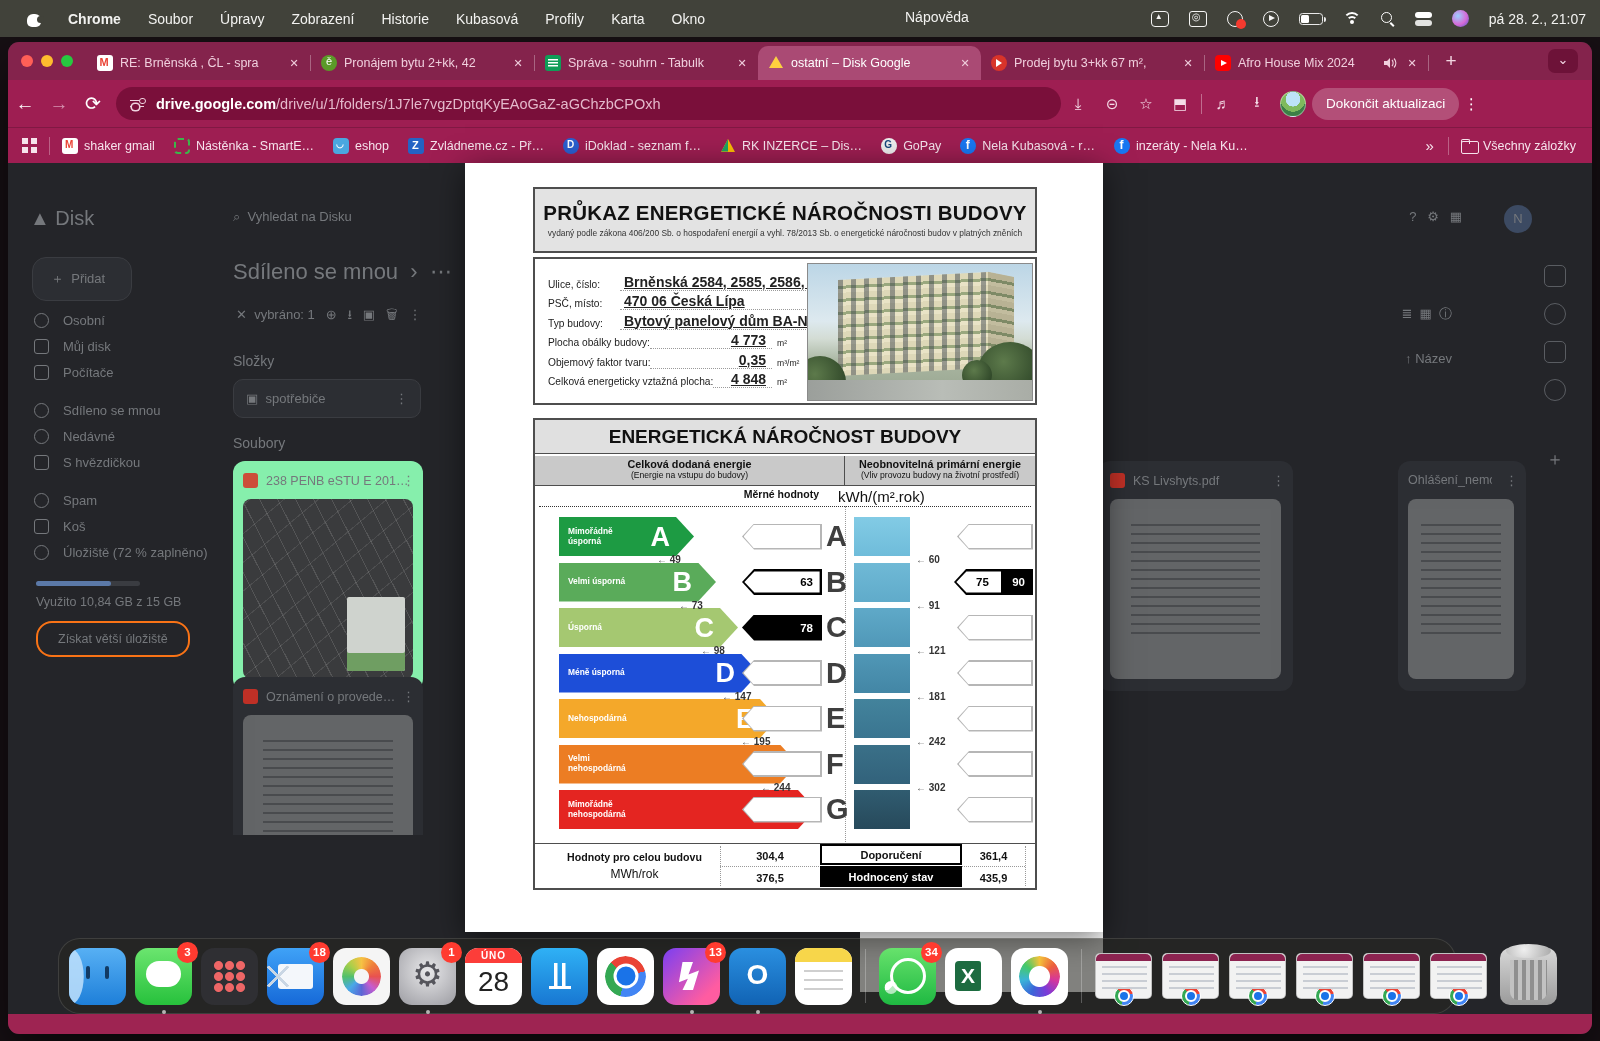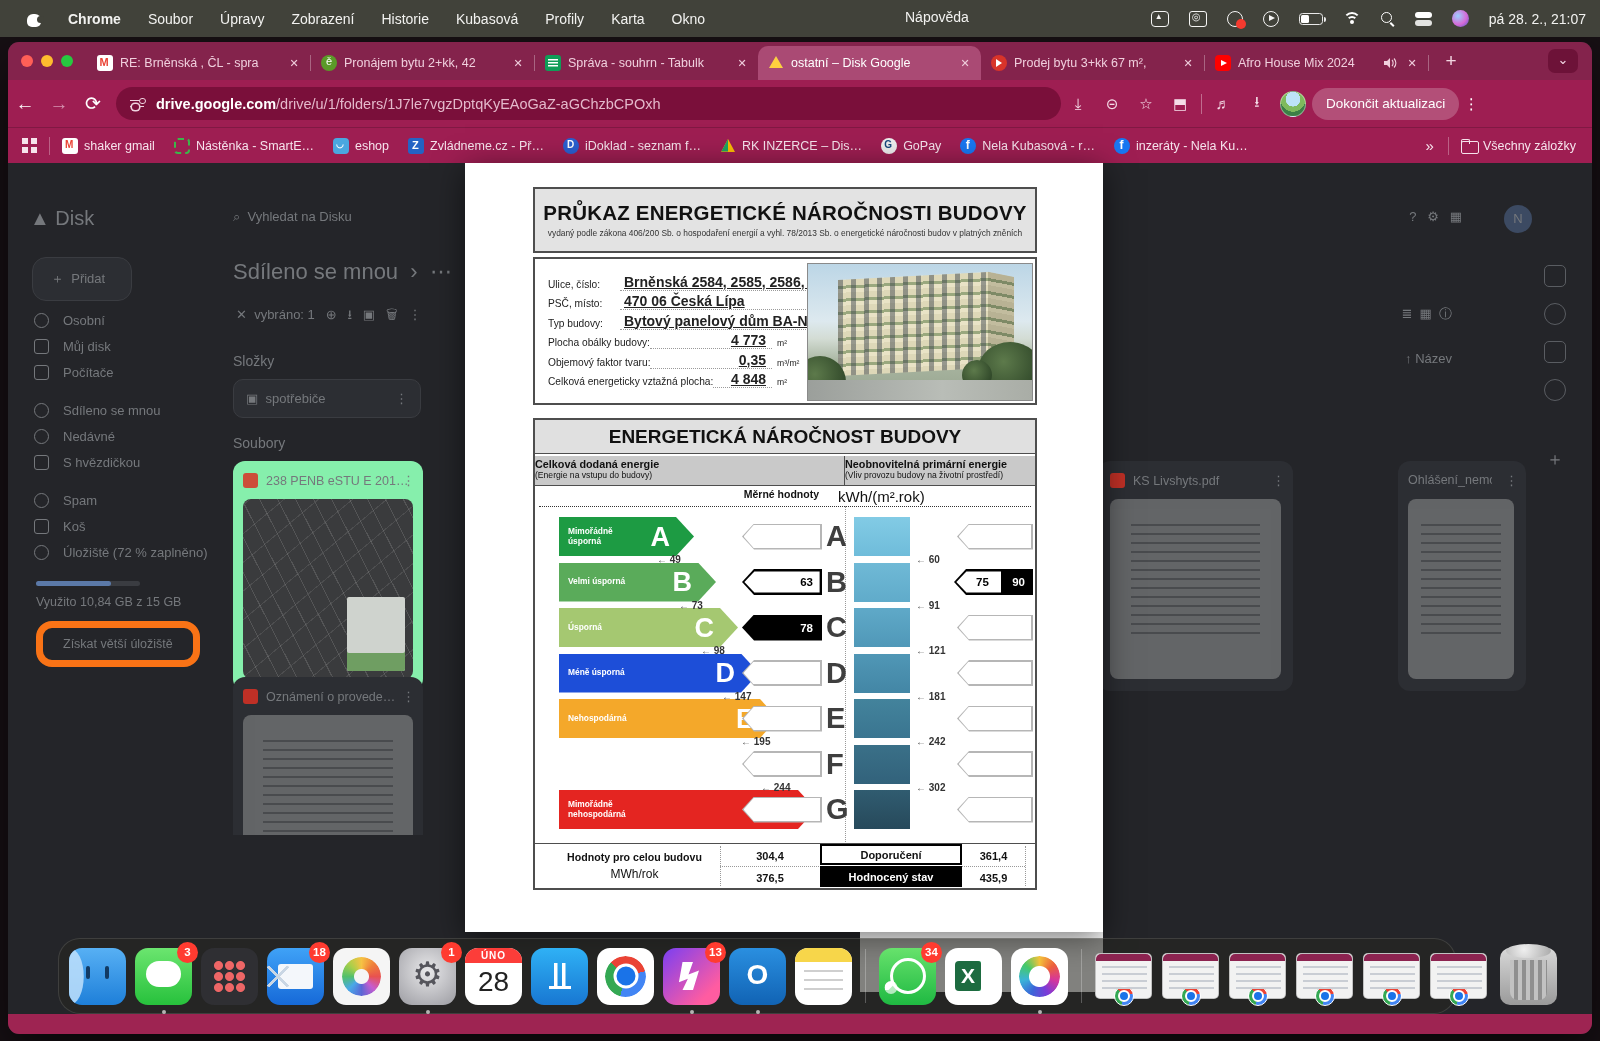--- a/index.html
+++ b/index.html
@@ -124,21 +124,21 @@
     repeating-linear-gradient(63deg,rgba(160,160,160,.25) 0 1px,transparent 1px 16px),
     repeating-linear-gradient(-40deg,rgba(150,150,150,.2) 0 1px,transparent 1px 22px);}
   .drv-thumb1::after{content:"";position:absolute;right:8px;bottom:8px;width:58px;height:74px;background:#cfd3ce;border-radius:2px;box-shadow:inset 0 -18px 0 #6f9e62;}
   .drv-thumb2{background:#d8d8d4;opacity:.32;border-radius:8px;position:absolute;}
   .drv-thumb2::before{content:"";position:absolute;left:12%;top:14%;width:76%;height:64%;background:repeating-linear-gradient(#888 0 2px,transparent 2px 9px);}
   .pdfchip{width:15px;height:15px;border-radius:3px;background:#d93025;position:relative;flex:none;display:inline-block;vertical-align:-3px;margin-right:8px;opacity:.85;}
   .sideicon{display:inline-block;width:15px;height:15px;border:1.6px solid #75787c;border-radius:3px;margin-right:14px;vertical-align:-3px;}
   .sideicon.round{border-radius:50%;}
   .drv-bar{position:absolute;height:5px;border-radius:3px;background:#3a3c41;}
   .drv-bar i{position:absolute;left:0;top:0;bottom:0;width:72%;background:#5b79a8;border-radius:3px;}
-  .drv-btn{border:7px solid #f97316;border-radius:16px;text-align:right;}
+  .drv-btn{border:2px solid #f97316;border-radius:16px;text-align:right;}
   .railic{position:absolute;width:22px;height:22px;border:1.5px solid #5a5d62;border-radius:5px;}
 
   
   .pdf{position:absolute;left:465px;top:163px;width:638px;height:769px;background:#fff;z-index:20;box-shadow:0 6px 30px rgba(0,0,0,.55);color:#111;}
   .pdf2{position:absolute;left:860px;top:932px;width:243px;height:60px;background:#fff;z-index:20;}
   .cbox{position:absolute;border:2px solid #4e4e4e;background:#fff;}
   .cert-head{left:68px;top:24px;width:504px;height:66px;background:#e3e3e3;text-align:center;}
   .cert-title{font-size:20.5px;font-weight:bold;margin-top:12px;letter-spacing:.2px;}
   .cert-sub{font-size:8.4px;color:#333;margin-top:3px;}
   .cert-info{left:68px;top:94px;width:504px;height:148px;}
@@ -158,21 +158,21 @@
       repeating-linear-gradient(90deg,rgba(50,60,72,.45) 0 5px,transparent 5px 13px),
       repeating-linear-gradient(180deg,#ded8b8 0 6px,#9aa87e 6px 9px,#e9e3c6 9px 13px);}
   .bld::after{content:"";position:absolute;right:-26px;top:3px;width:26px;height:100%;transform:skewY(14deg);
       background:repeating-linear-gradient(180deg,#b8b294 0 6px,#7e8a66 6px 9px,#c2bc9e 9px 13px);}
   .tree{position:absolute;border-radius:50%;background:radial-gradient(circle at 40% 35%,#5d7a4b,#31492a 70%);}
   .road{position:absolute;left:0;bottom:0;width:100%;height:20px;background:linear-gradient(90deg,#9b9f9b,#b9bdb7 60%,#a9ada6);}
 
   .cert-scale{left:68px;top:255px;width:504px;height:472px;}
   .s2title{height:34px;background:#e0e0e0;border-bottom:1.5px solid #4e4e4e;text-align:center;font-size:19px;font-weight:bold;line-height:34px;}
   .colheads{position:absolute;left:0;top:35.5px;width:100%;height:30px;background:#c9c9c9;border-bottom:1.5px solid #4e4e4e;display:flex;}
-  .ch{text-align:left;padding-top:2px;}
+  .ch{text-align:center;padding-top:2px;}
   .ch b{display:block;font-size:10.8px;}
   .ch span{display:block;font-size:8.6px;}
   .ch.left{width:310px;border-right:1.5px solid #4e4e4e;}
   .ch.right{flex:1;}
   .units{position:absolute;left:0;top:68px;width:100%;height:16px;font-size:10.5px;}
   .units b{position:absolute;right:216px;}
   .units span{position:absolute;left:303px;font-size:15px;}
   .dotline{position:absolute;left:4px;top:86px;width:492px;border-top:1.6px dotted #333;}
   .scalearea{position:absolute;left:0;top:86px;width:100%;height:336px;}
   .vdiv{position:absolute;left:310px;top:0;bottom:-2px;border-left:1px dotted #999;}
@@ -588,20 +588,24 @@
             <span class="bletter">C</span>
         </div>
         <div class="band" style="top:147.5px;width:200px;background:#1d4ed8">
           <span class="bl">Méně úsporná</span>
             <span class="bletter">D</span>
         </div>
         <div class="band" style="top:193px;width:219px;background:#f4a82a">
           <span class="bl">Nehospodárná</span>
             <span class="bletter">E</span>
         </div>
+        <div class="band" style="top:238.5px;width:239px;background:#ec7d23">
+          <span class="bl">Velmi nehospodárná</span>
+            <span class="bletter">F</span>
+        </div>
         <div class="band" style="top:284px;width:257px;background:#e42521">
           <span class="bl">Mimořádně nehospodárná</span>
             <span class="bletter">G</span>
         </div>
 
         <div class="thr" style="left:122px;top:48px"><span>49</span></div>
         <div class="thr" style="left:144px;top:93.5px"><span>73</span></div>
         <div class="thr" style="left:166px;top:139px"><span>98</span></div>
         <div class="thr" style="left:187px;top:184.5px"><span>147</span></div>
         <div class="thr" style="left:206px;top:230px"><span>195</span></div>

